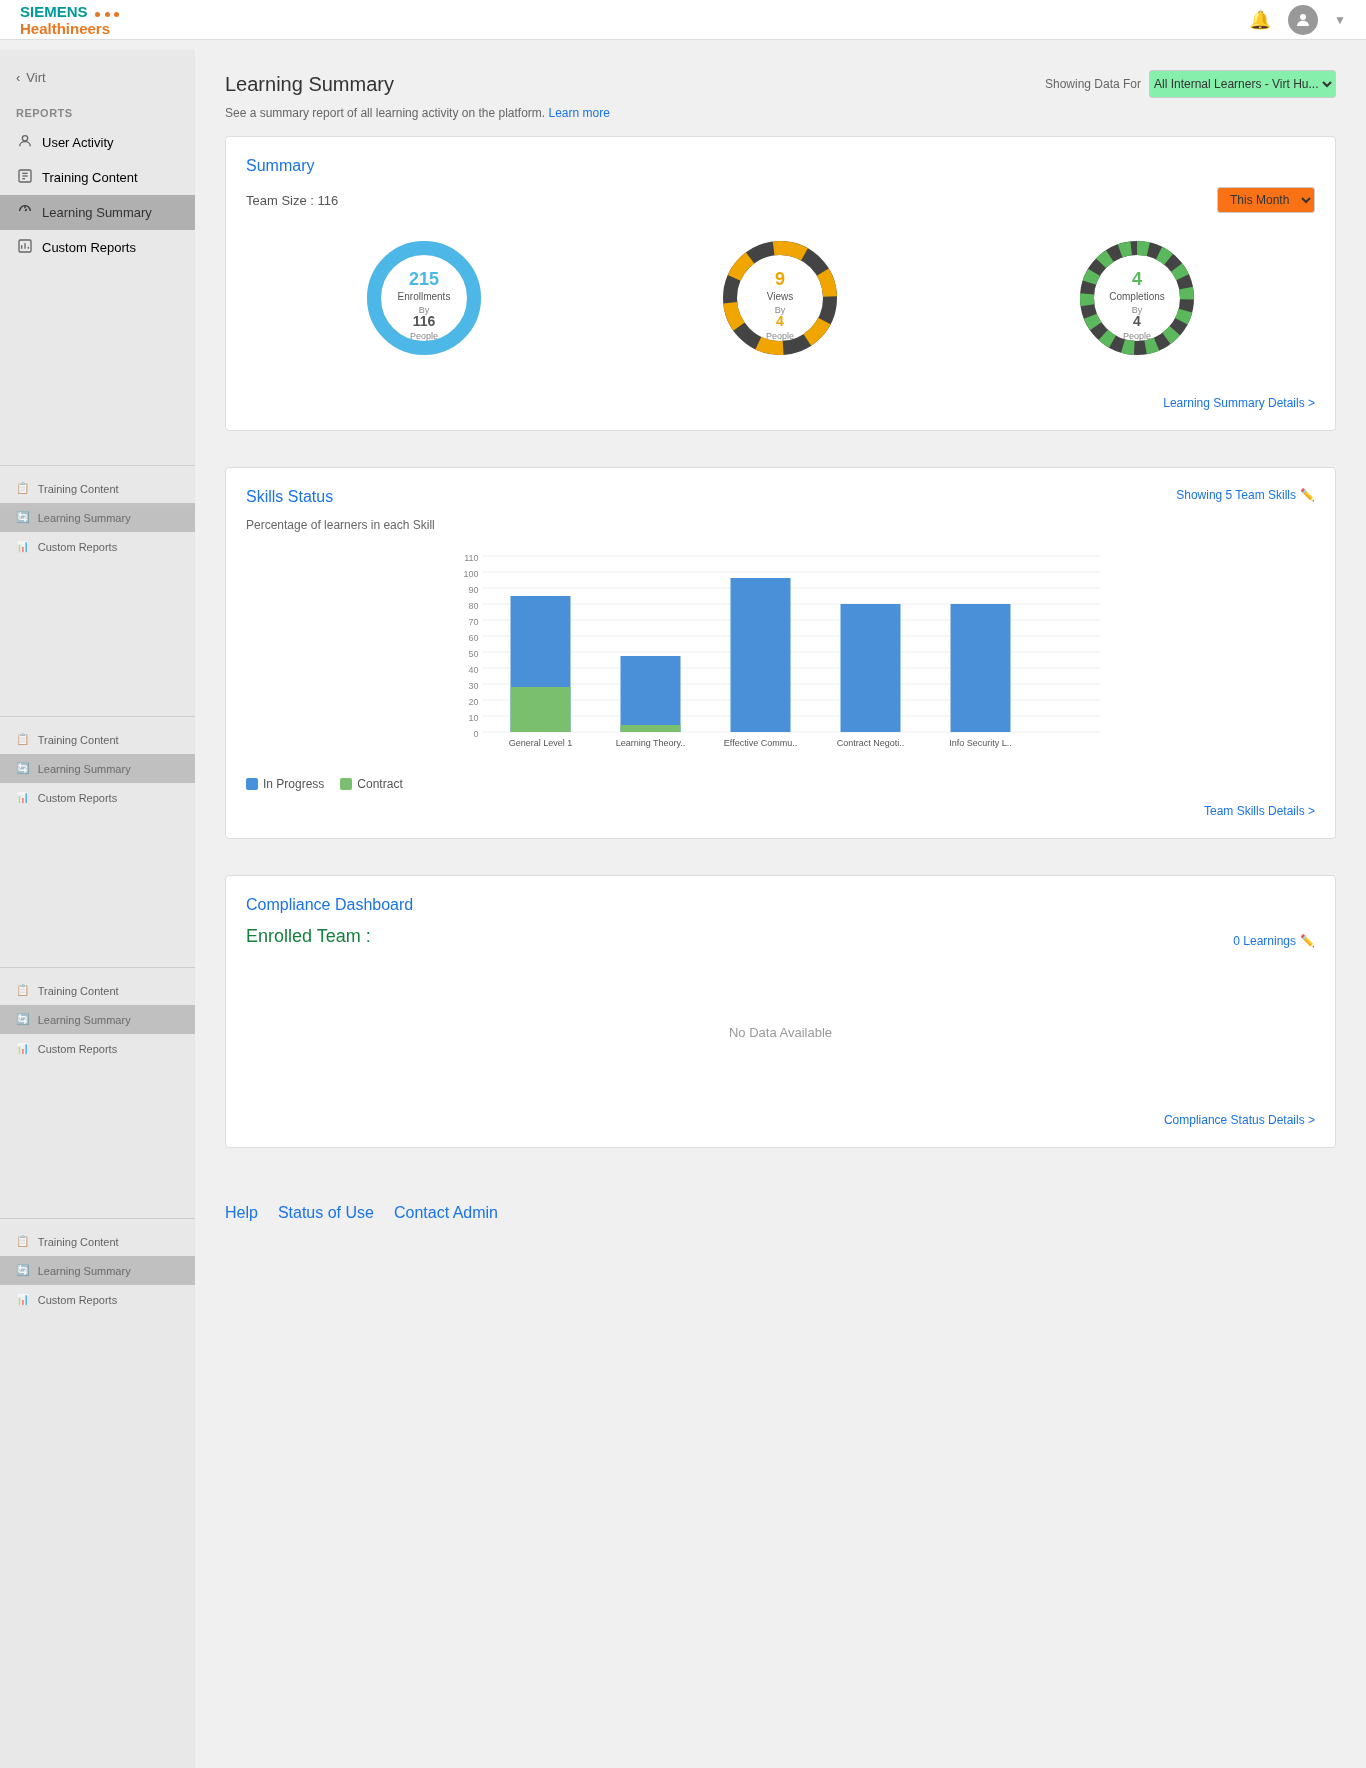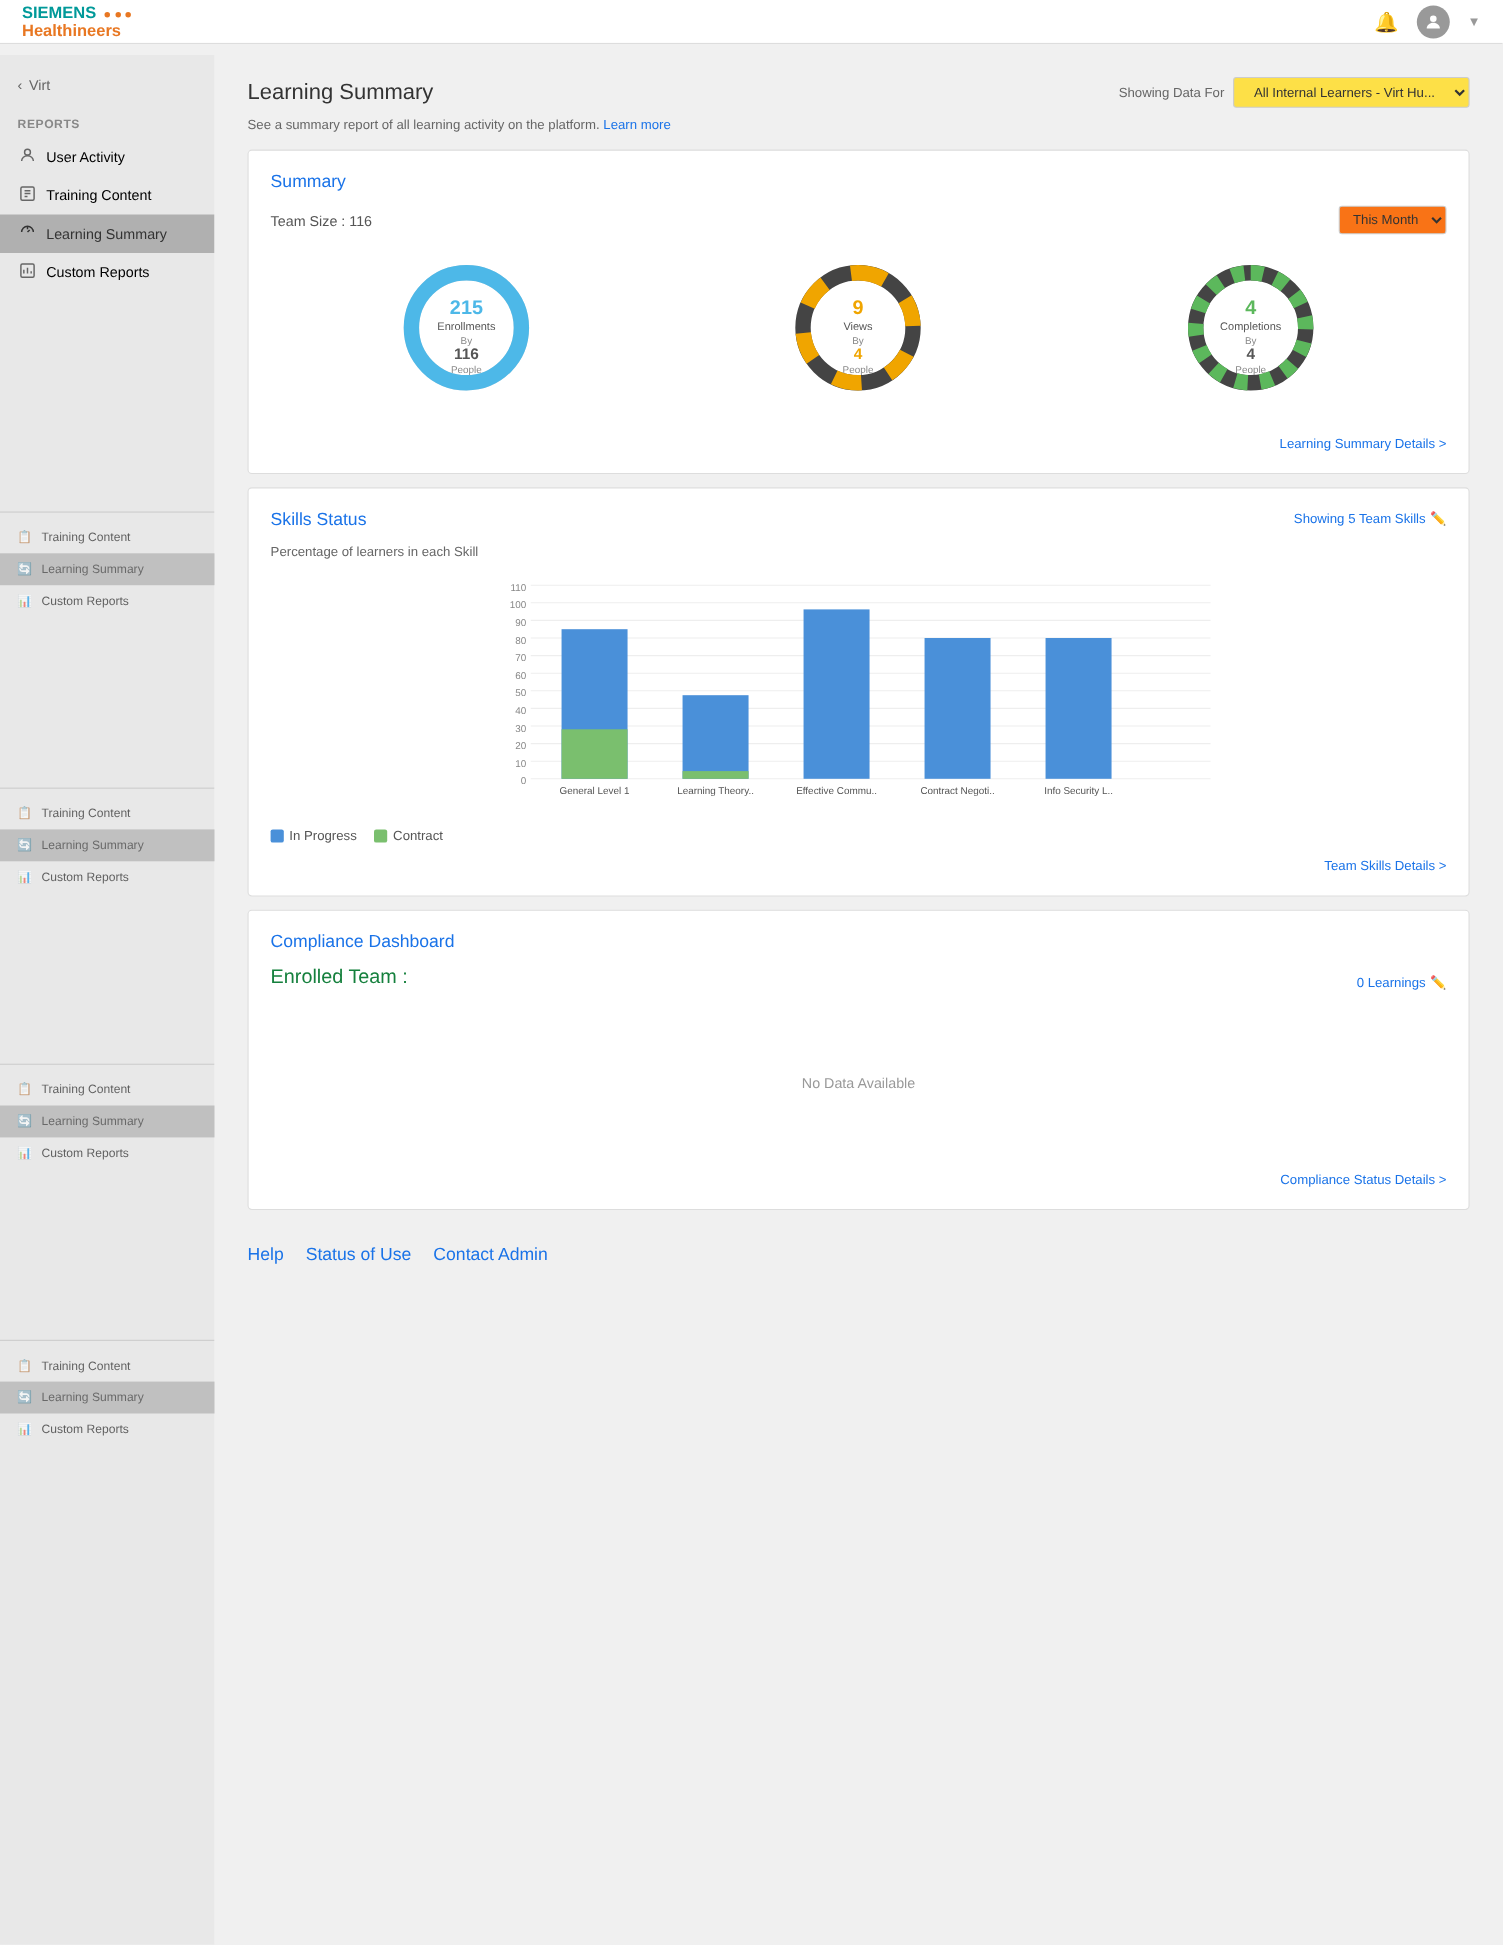--- a/index.html
+++ b/index.html
@@ -64,31 +64,31 @@
     }
 
     
     .page-header {
       display: flex; align-items: center; justify-content: space-between;
       margin-bottom: 8px;
     }
     .page-title { font-size: 20px; font-weight: normal; color: #333; }
     .showing-data-for { display: flex; align-items: center; gap: 8px; font-size: 12px; color: #666; }
     .data-select {
-      padding: 5px 14px; border: 1px solid #ccc; border-radius: 3px;
-      background: #fde047; font-size: 12px; color: #333; min-width: 180px;
+      padding: 5px 0; border: 1px solid #ccc; border-radius: 3px;
+      background: #86efac; font-size: 12px; color: #333; min-width: 180px;
       cursor: pointer;
     }
     .page-subtitle { font-size: 12px; color: #666; margin-bottom: 16px; }
     .page-subtitle a { color: #1a73e8; text-decoration: none; }
 
     
     .card {
       background: #fff; border: 1px solid #ddd; border-radius: 4px;
-      margin-bottom: 12px; padding: 20px;
+      margin-bottom: 36px; padding: 20px;
     }
     .card-title { font-size: 16px; color: #1a73e8; font-weight: normal; margin-bottom: 12px; }
     .card-footer { text-align: right; margin-top: 12px; }
     .card-link { color: #1a73e8; font-size: 12px; text-decoration: none; cursor: pointer; }
 
     
     .team-size-row { display: flex; align-items: center; justify-content: space-between; margin-bottom: 10px; }
     .team-size-text { font-size: 13px; color: #555; }
     .month-select {
       padding: 4px 8px; border: 1px solid #ccc; border-radius: 3px;

